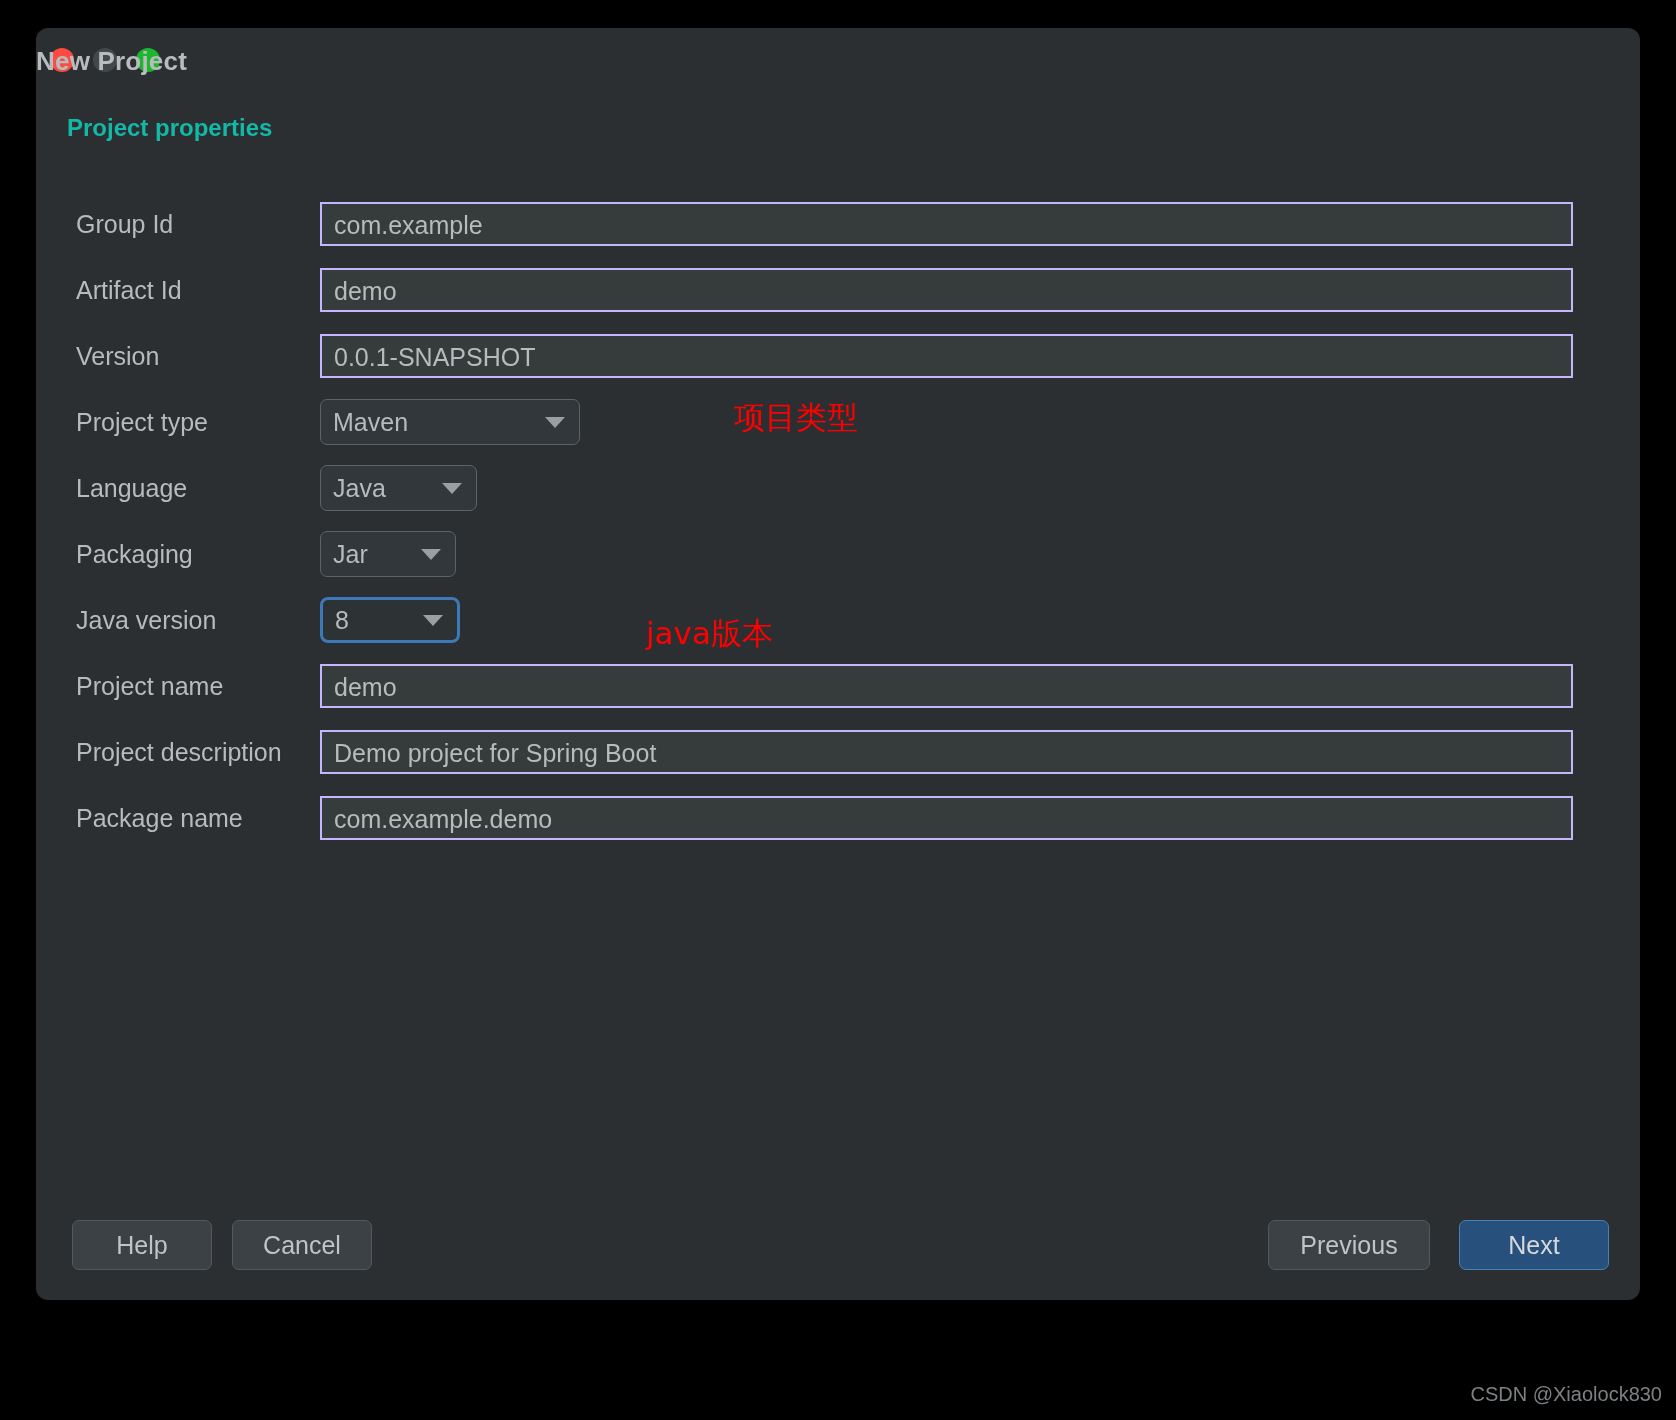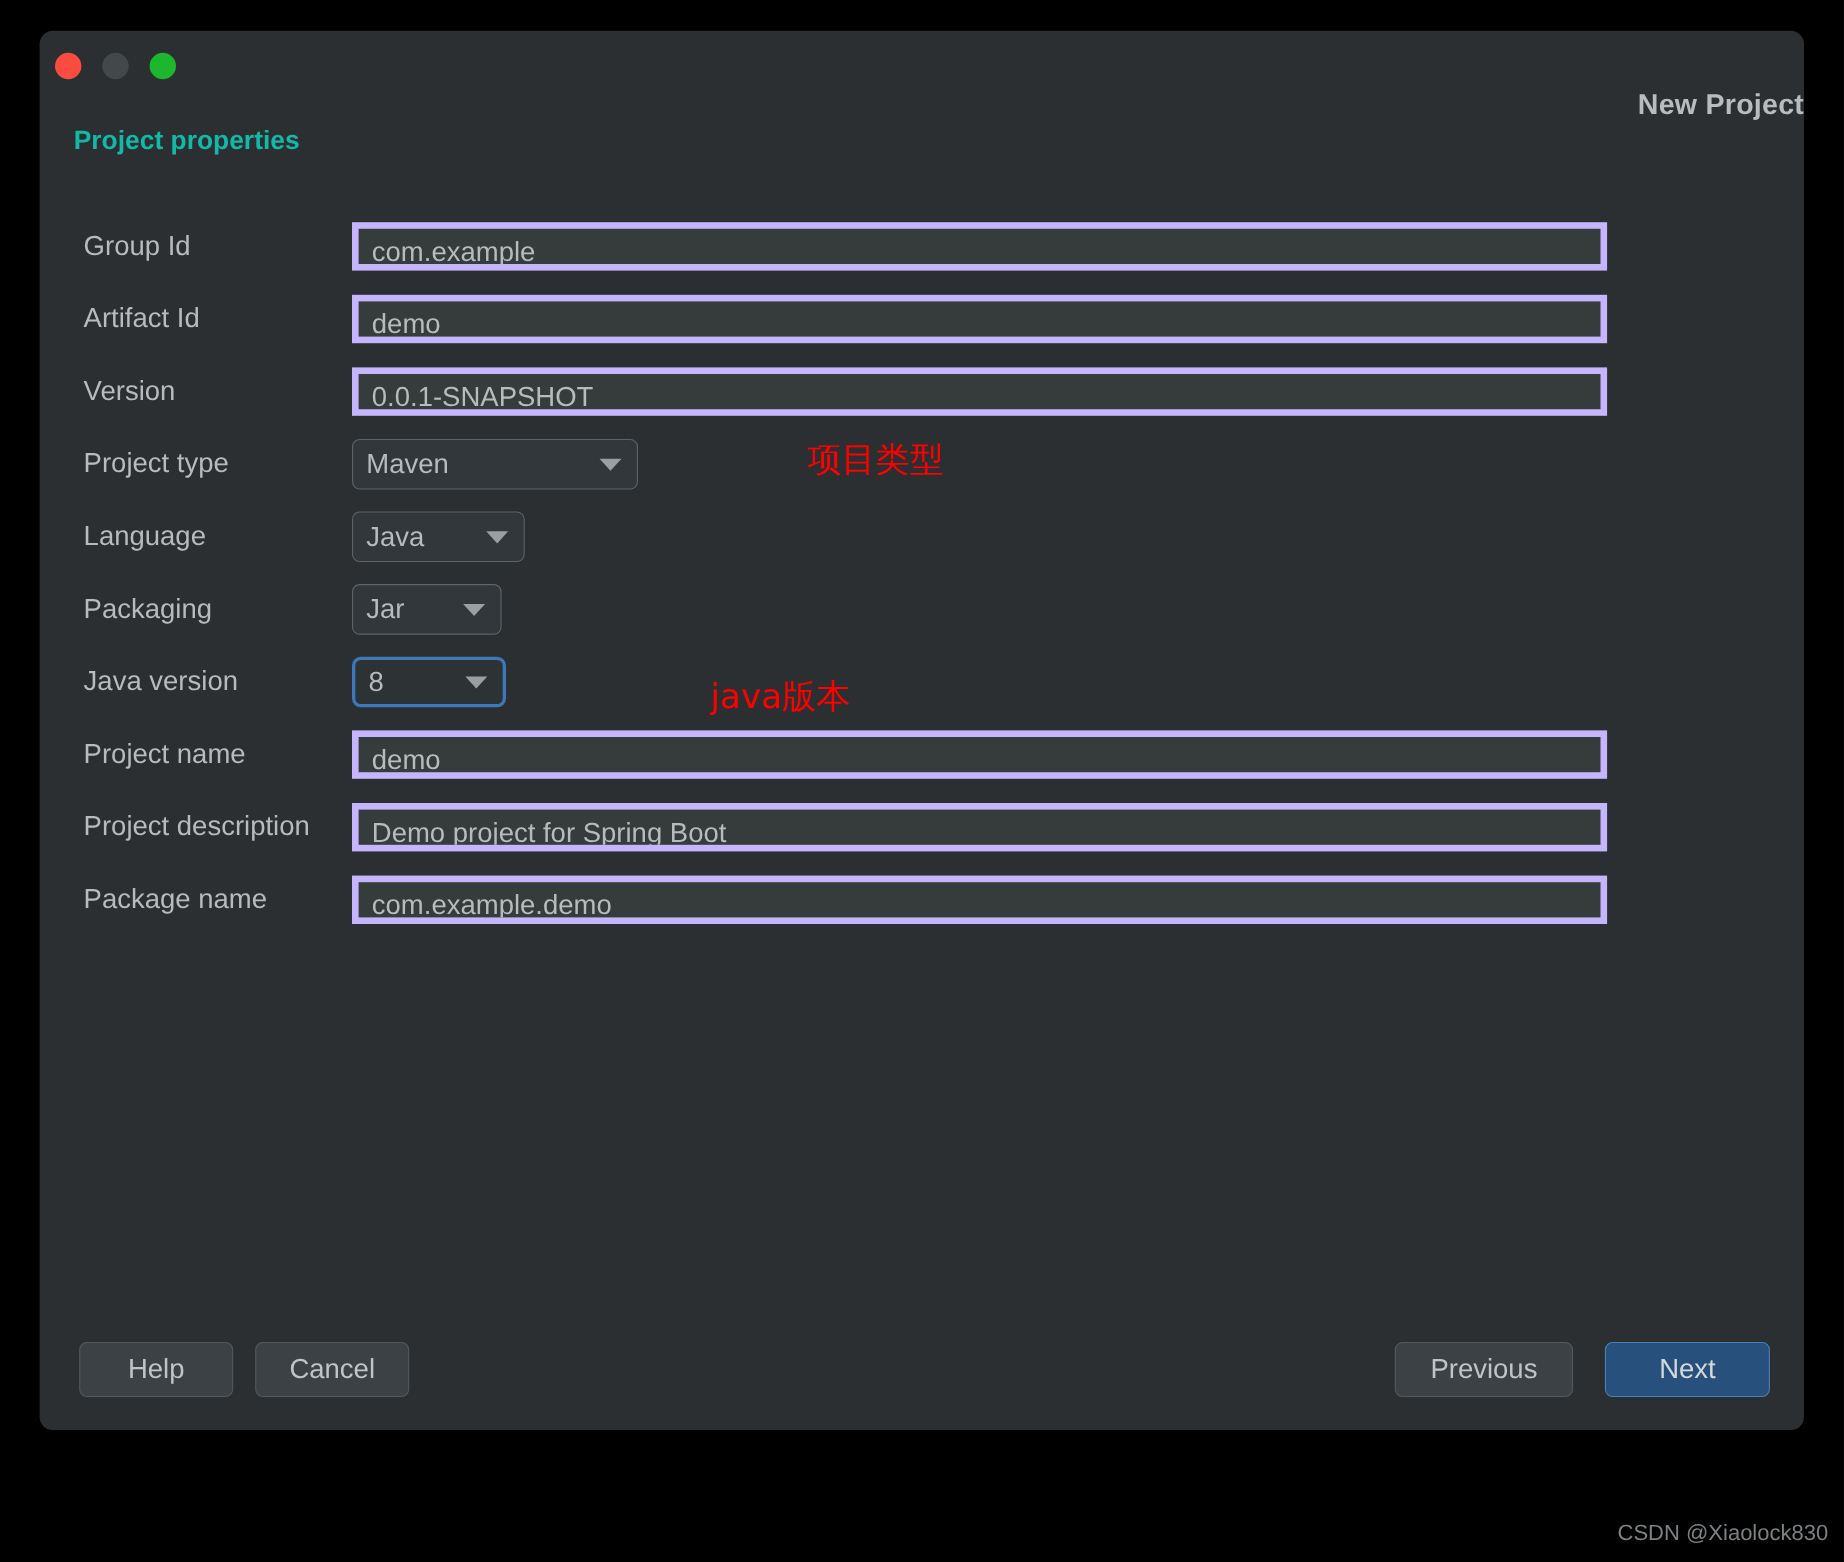--- a/index.html
+++ b/index.html
@@ -45,26 +45,25 @@
     border-radius: 50%;
   }
   .light.close  { background: #fc4c41; }
   .light.min    { background: #43484b; }
   .light.zoom   { background: #1cb72c; }
 
   #window-title {
     position: absolute;
     left: 0; right: 0;
     top: 18px;
-    text-align: right;
+    text-align: left;
     font-size: 26px;
     font-weight: bold;
     color: #b9bcbe;
     letter-spacing: 0.2px;
-    margin-top: 34px;
   }
 
   
   #section-heading {
     position: absolute;
     left: 31px;
     top: 86px;
     font-size: 24px;
     font-weight: bold;
     color: #14b8a6;
@@ -90,25 +89,25 @@
     color: #b7bbbd;
     white-space: nowrap;
   }
 
   
   .textfield {
     position: absolute;
     left: 284px;
     top: 50%;
     transform: translateY(-50%);
-    width: 1141px;
+    width: 1253px;
     height: 44px;
     box-sizing: border-box;
     background: #363c3b;
-    border: 6px solid #c4b5fd;
+    border: 2px solid #c4b5fd;
     color: #b7bbbd;
     font-size: 25px;
     font-family: "Liberation Sans", sans-serif;
     padding: 0 12px;
     line-height: 42px;
     white-space: nowrap;
     overflow: hidden;
   }
 
   

